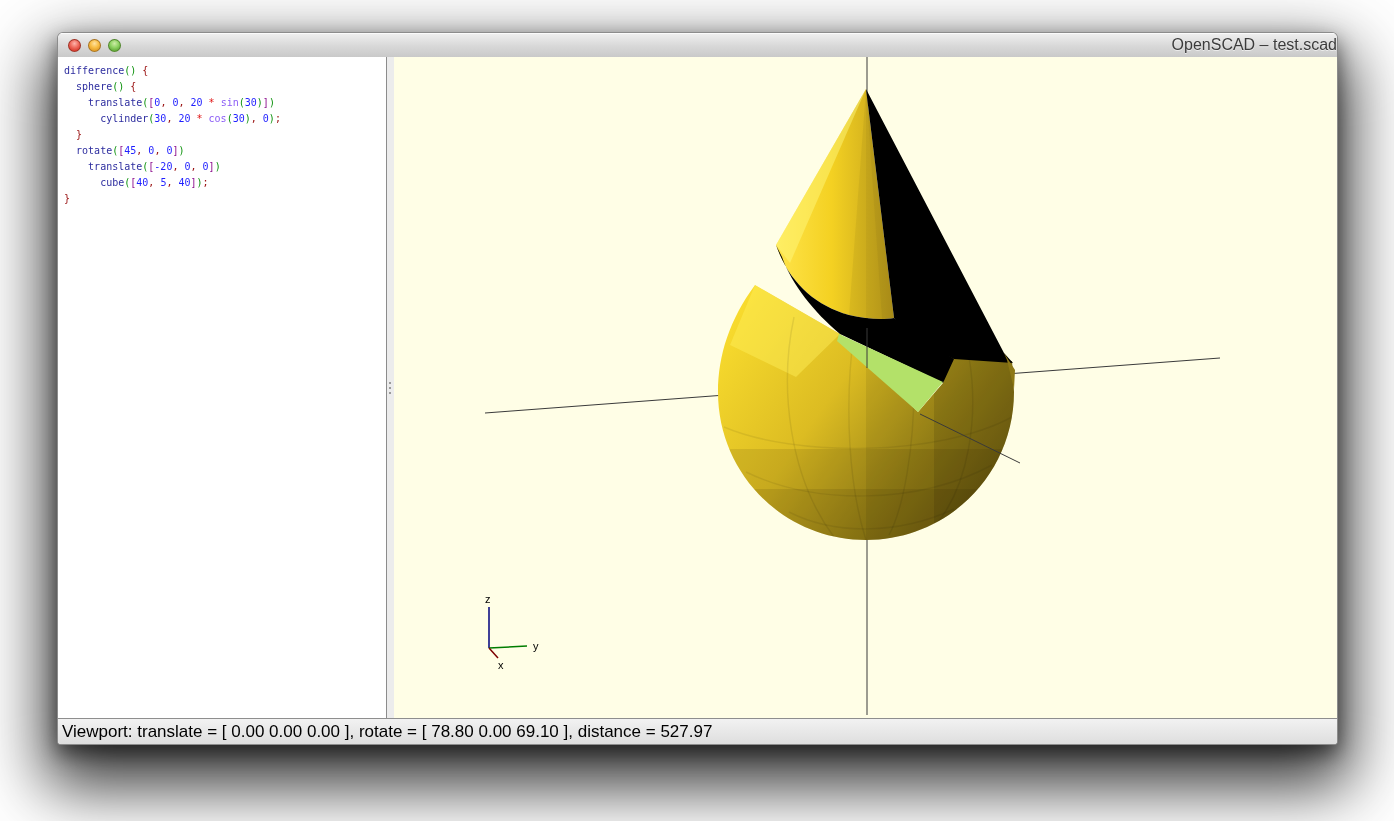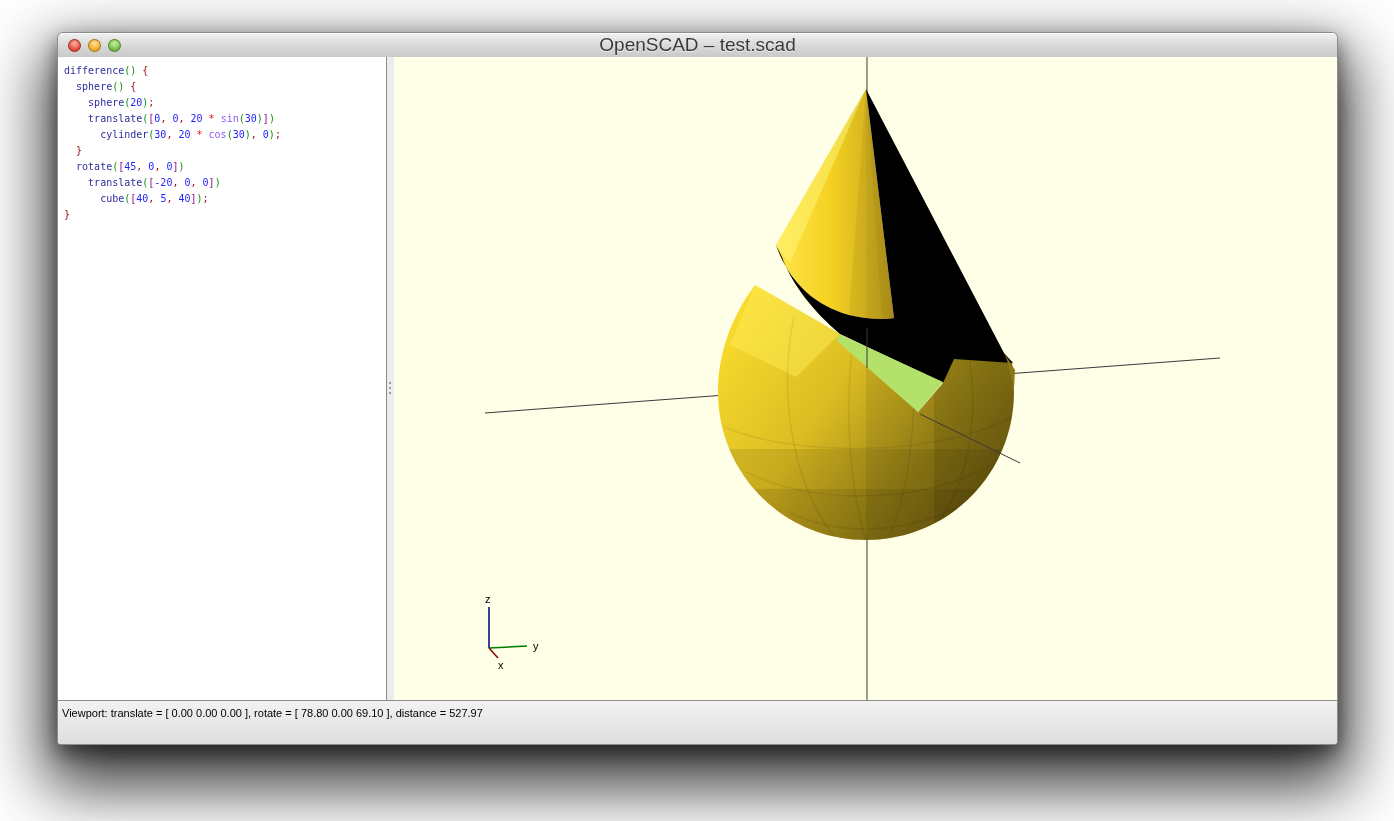--- a/index.html
+++ b/index.html
@@ -16,21 +16,21 @@
     box-sizing:border-box;
   }
   .titlebar{
     position:absolute;left:0;top:0;right:0;height:24px;
     background:linear-gradient(#f0f0f0,#d8d8d8 55%,#c9c9c9);
     border-bottom:1px solid #9a9a9a;
     box-shadow:inset 0 1px 0 rgba(255,255,255,0.75);
   }
   .title{
     position:absolute;left:0;right:0;top:0;height:40px;line-height:24px;
-    text-align:center;font-size:19px;color:#3b3b3b;
+    text-align:right;font-size:16px;color:#3b3b3b;
     text-shadow:0 1px 0 rgba(255,255,255,0.6);
   }
   .lights{position:absolute;left:10px;top:6px;display:flex;gap:7px;}
   .light{width:13px;height:13px;border-radius:50%;box-sizing:border-box;}
   .light-close{background:radial-gradient(circle at 50% 32%,#ffb4ab,#ee6a5d 45%,#d83b2e 80%);border:1px solid rgba(140,40,28,0.8);}
   .light-min{background:radial-gradient(circle at 50% 32%,#ffe2a0,#f8bd45 45%,#e09c28 80%);border:1px solid rgba(150,100,25,0.8);}
   .light-zoom{background:radial-gradient(circle at 50% 32%,#cdeca6,#8ed263 45%,#63a93a 80%);border:1px solid rgba(70,120,35,0.8);}
   .content{position:absolute;left:0;top:24px;right:0;bottom:26px;display:flex;}
   .editor{
     width:328px;background:#ffffff;box-sizing:border-box;
@@ -54,45 +54,44 @@
   }
   .splitter .grip{
     position:absolute;left:1px;top:50%;margin-top:-7px;width:5px;height:14px;
     background:radial-gradient(circle at 2px 2px,#9a9a9a 1px,transparent 1.2px),
                radial-gradient(circle at 2px 7px,#9a9a9a 1px,transparent 1.2px),
                radial-gradient(circle at 2px 12px,#9a9a9a 1px,transparent 1.2px);
   }
   .viewport{flex:1;background:#fffee6;position:relative;overflow:hidden;}
   .viewport svg{position:absolute;left:0;top:0;}
   .statusbar{
-    position:absolute;left:0;right:0;bottom:0;height:44px;
+    position:absolute;left:0;right:0;bottom:0;height:26px;
     background:linear-gradient(#f2f2f2,#dedede);
     border-top:1px solid #8e8e8e;box-sizing:border-box;
-    line-height:25px;font-size:11px;color:#000;padding-left:4px;
+    line-height:25px;font-size:17px;color:#000;padding-left:4px;
   }
 </style>
 </head>
 <body>
 
 <div class="window">
 
   <div class="titlebar">
     <div class="lights">
       <div class="light light-close"></div>
       <div class="light light-min"></div>
       <div class="light light-zoom"></div>
     </div>
     <div class="title">OpenSCAD – test.scad</div>
   </div>
 
   <div class="content">
     <div class="editor" id="code-editor">
         <div class="code-line"><span class="tok-k">difference</span><span class="tok-p">()</span><span class="tok-s"> </span><span class="tok-u">{</span></div>
         <div class="code-line"><span class="tok-s">  </span><span class="tok-k">sphere</span><span class="tok-p">()</span><span class="tok-s"> </span><span class="tok-u">{</span></div>
-        <div class="code-line"><span class="tok-s">    </span><span class="tok-k">sphere</span><span class="tok-p">(</span><span class="tok-n">20</span><span class="tok-p">)</span><span class="tok-u">;</span></div>
         <div class="code-line"><span class="tok-s">    </span><span class="tok-k">translate</span><span class="tok-p">(</span><span class="tok-b">[</span><span class="tok-n">0</span><span class="tok-u">,</span><span class="tok-s"> </span><span class="tok-n">0</span><span class="tok-u">,</span><span class="tok-s"> </span><span class="tok-n">20</span><span class="tok-s"> </span><span class="tok-o">*</span><span class="tok-s"> </span><span class="tok-f">sin</span><span class="tok-p">(</span><span class="tok-n">30</span><span class="tok-p">)</span><span class="tok-b">]</span><span class="tok-p">)</span></div>
         <div class="code-line"><span class="tok-s">      </span><span class="tok-k">cylinder</span><span class="tok-p">(</span><span class="tok-n">30</span><span class="tok-u">,</span><span class="tok-s"> </span><span class="tok-n">20</span><span class="tok-s"> </span><span class="tok-o">*</span><span class="tok-s"> </span><span class="tok-f">cos</span><span class="tok-p">(</span><span class="tok-n">30</span><span class="tok-p">)</span><span class="tok-u">,</span><span class="tok-s"> </span><span class="tok-n">0</span><span class="tok-p">)</span><span class="tok-u">;</span></div>
         <div class="code-line"><span class="tok-s">  </span><span class="tok-u">}</span></div>
         <div class="code-line"><span class="tok-s">  </span><span class="tok-k">rotate</span><span class="tok-p">(</span><span class="tok-b">[</span><span class="tok-n">45</span><span class="tok-u">,</span><span class="tok-s"> </span><span class="tok-n">0</span><span class="tok-u">,</span><span class="tok-s"> </span><span class="tok-n">0</span><span class="tok-b">]</span><span class="tok-p">)</span></div>
         <div class="code-line"><span class="tok-s">    </span><span class="tok-k">translate</span><span class="tok-p">(</span><span class="tok-b">[</span><span class="tok-n">-20</span><span class="tok-u">,</span><span class="tok-s"> </span><span class="tok-n">0</span><span class="tok-u">,</span><span class="tok-s"> </span><span class="tok-n">0</span><span class="tok-b">]</span><span class="tok-p">)</span></div>
         <div class="code-line"><span class="tok-s">      </span><span class="tok-k">cube</span><span class="tok-p">(</span><span class="tok-b">[</span><span class="tok-n">40</span><span class="tok-u">,</span><span class="tok-s"> </span><span class="tok-n">5</span><span class="tok-u">,</span><span class="tok-s"> </span><span class="tok-n">40</span><span class="tok-b">]</span><span class="tok-p">)</span><span class="tok-u">;</span></div>
         <div class="code-line"><span class="tok-u">}</span></div>
       </div>
     <div class="splitter">
       <div class="grip"></div>

